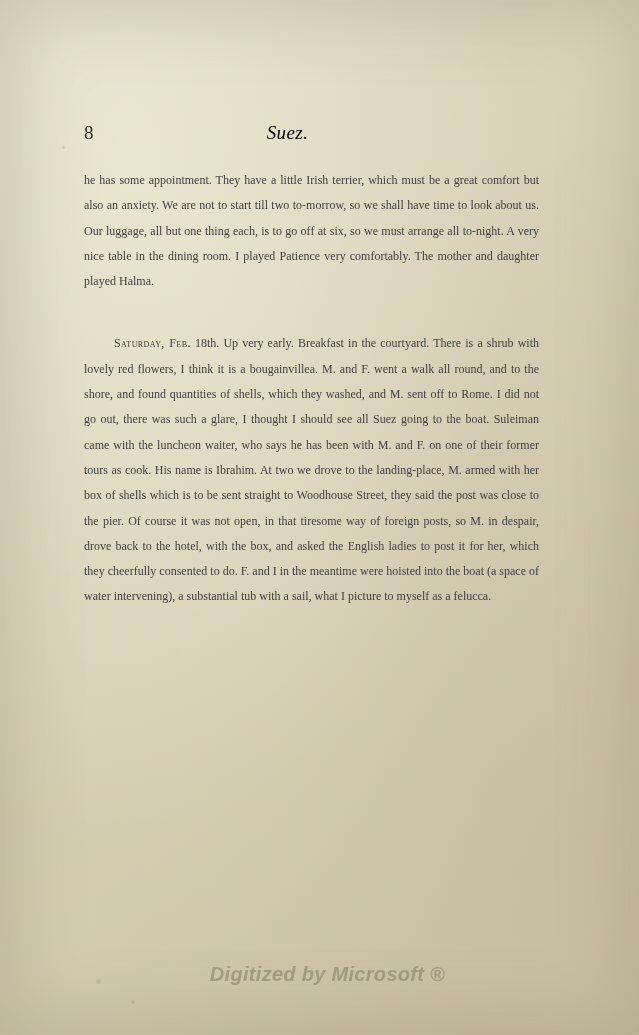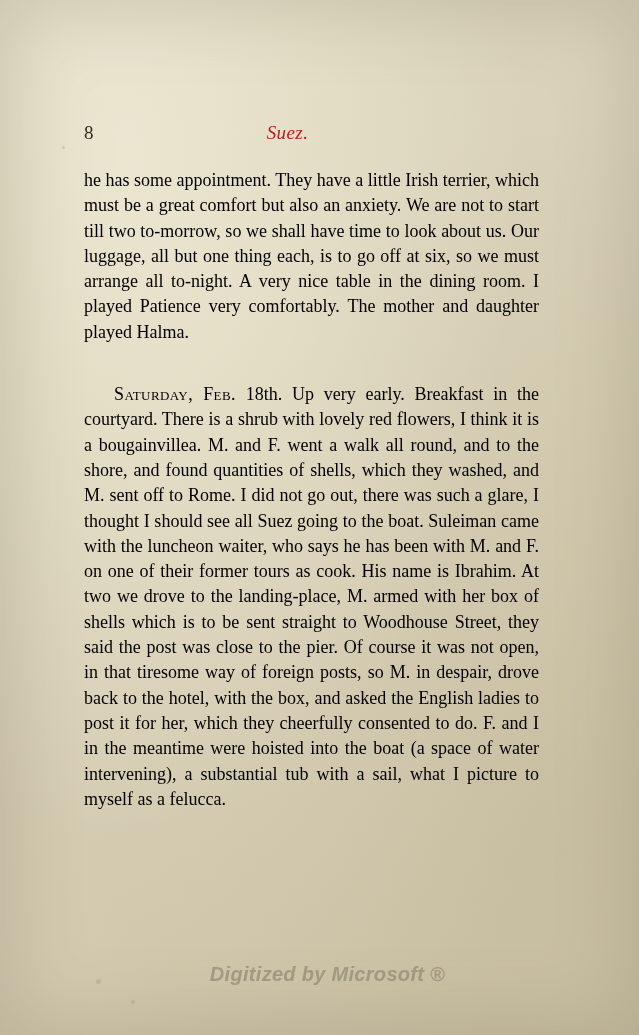--- a/index.html
+++ b/index.html
@@ -48,31 +48,31 @@
   .folio {
     font-size: 19px;
     color: #2e2b24;
     letter-spacing: 0.5px;
   }
   .running-title {
     flex: 1;
     text-align: center;
     font-style: italic;
     font-size: 19px;
-    color: #b91c1c;
+    color: #000000;
     padding-right: 58px;
     letter-spacing: 0.4px;
   }
   .body-text {
     position: absolute;
     left: 84px;
     top: 168px;
     width: 455px;
-    color: #000000;
-    font-size: 18px;
+    color: #404040;
+    font-size: 12px;
     line-height: 25.3px;
   }
   .para {
     margin: 0;
     text-align: justify;
     text-justify: inter-word;
   }
   .para + .para {
     margin-top: 37px;
   }

